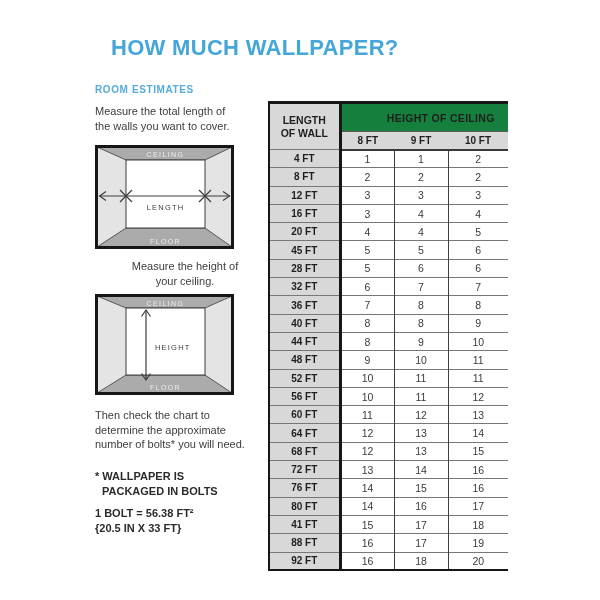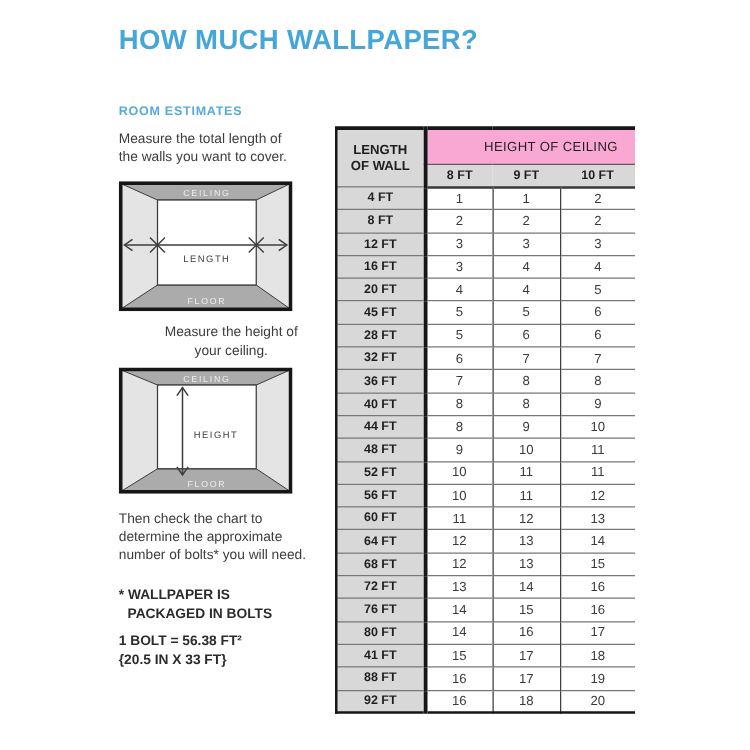--- a/index.html
+++ b/index.html
@@ -1,21 +1,21 @@
 <!DOCTYPE html>
 <html><head>
 <meta charset="utf-8">
 <style>
   html,body { margin:0; padding:0; background:#fff; }
   .canvas {
     position:relative; width:600px; height:600px; background:#ffffff;
     font-family:"Liberation Sans", sans-serif; overflow:hidden;
   }
   .page-title {
-    position:absolute; left:95px; top:19px; margin:0;
+    position:absolute; left:95px; top:19px; margin:16px;
     font-size:22px; font-weight:bold; color:#45a6d8; letter-spacing:0.3px;
   }
   .sec-heading {
     position:absolute; font-size:10px; font-weight:bold;
     color:#55abda; letter-spacing:0.6px;
   }
   .heading-left  { left:95px; top:84px;text-align:right; }
   .heading-right { left:268px; top:84px; width:239px; text-align:center; }
   .body-text {
     position:absolute; left:95px; margin:0; width:180px;
@@ -45,22 +45,22 @@
   .bolts col.c-10    { width:60px; }
   .bolts th, .bolts td { padding:0; text-align:center; vertical-align:middle; }
   .bolts thead tr.top-row { height:29px; }
   .bolts thead tr.sub-row { height:18px; }
   .bolts th.corner {
     background:#d8d8d8; border-right:3px solid #161616;
     font-size:10.5px; font-weight:bold; color:#1e1e1e;
     white-space:pre-line; line-height:13px;
   }
   .bolts th.group {
-    background:#f9a8d4; border-bottom:1.5px solid #5c5c5c;
-    font-size:10.5px; font-weight:normal; color:#1e1e1e; letter-spacing:0.3px;padding-left:32px;
+    background:#15803d; border-bottom:1.5px solid #5c5c5c;
+    font-size:10.5px; font-weight:bold; color:#1e1e1e; letter-spacing:0.3px;padding-left:32px;
   }
   .bolts tr.sub-row th {
     background:#d8d8d8; border-bottom:2px solid #3a3a3a;
     font-size:10px; font-weight:bold; color:#1e1e1e;
   }
   .bolts tbody tr { height:18.3px;margin-top:30px; }
   .bolts tbody th {
     background:#d8d8d8; border-right:3px solid #161616;
     border-top:1.5px solid #777; font-size:10px; font-weight:bold; color:#1e1e1e;
   }

